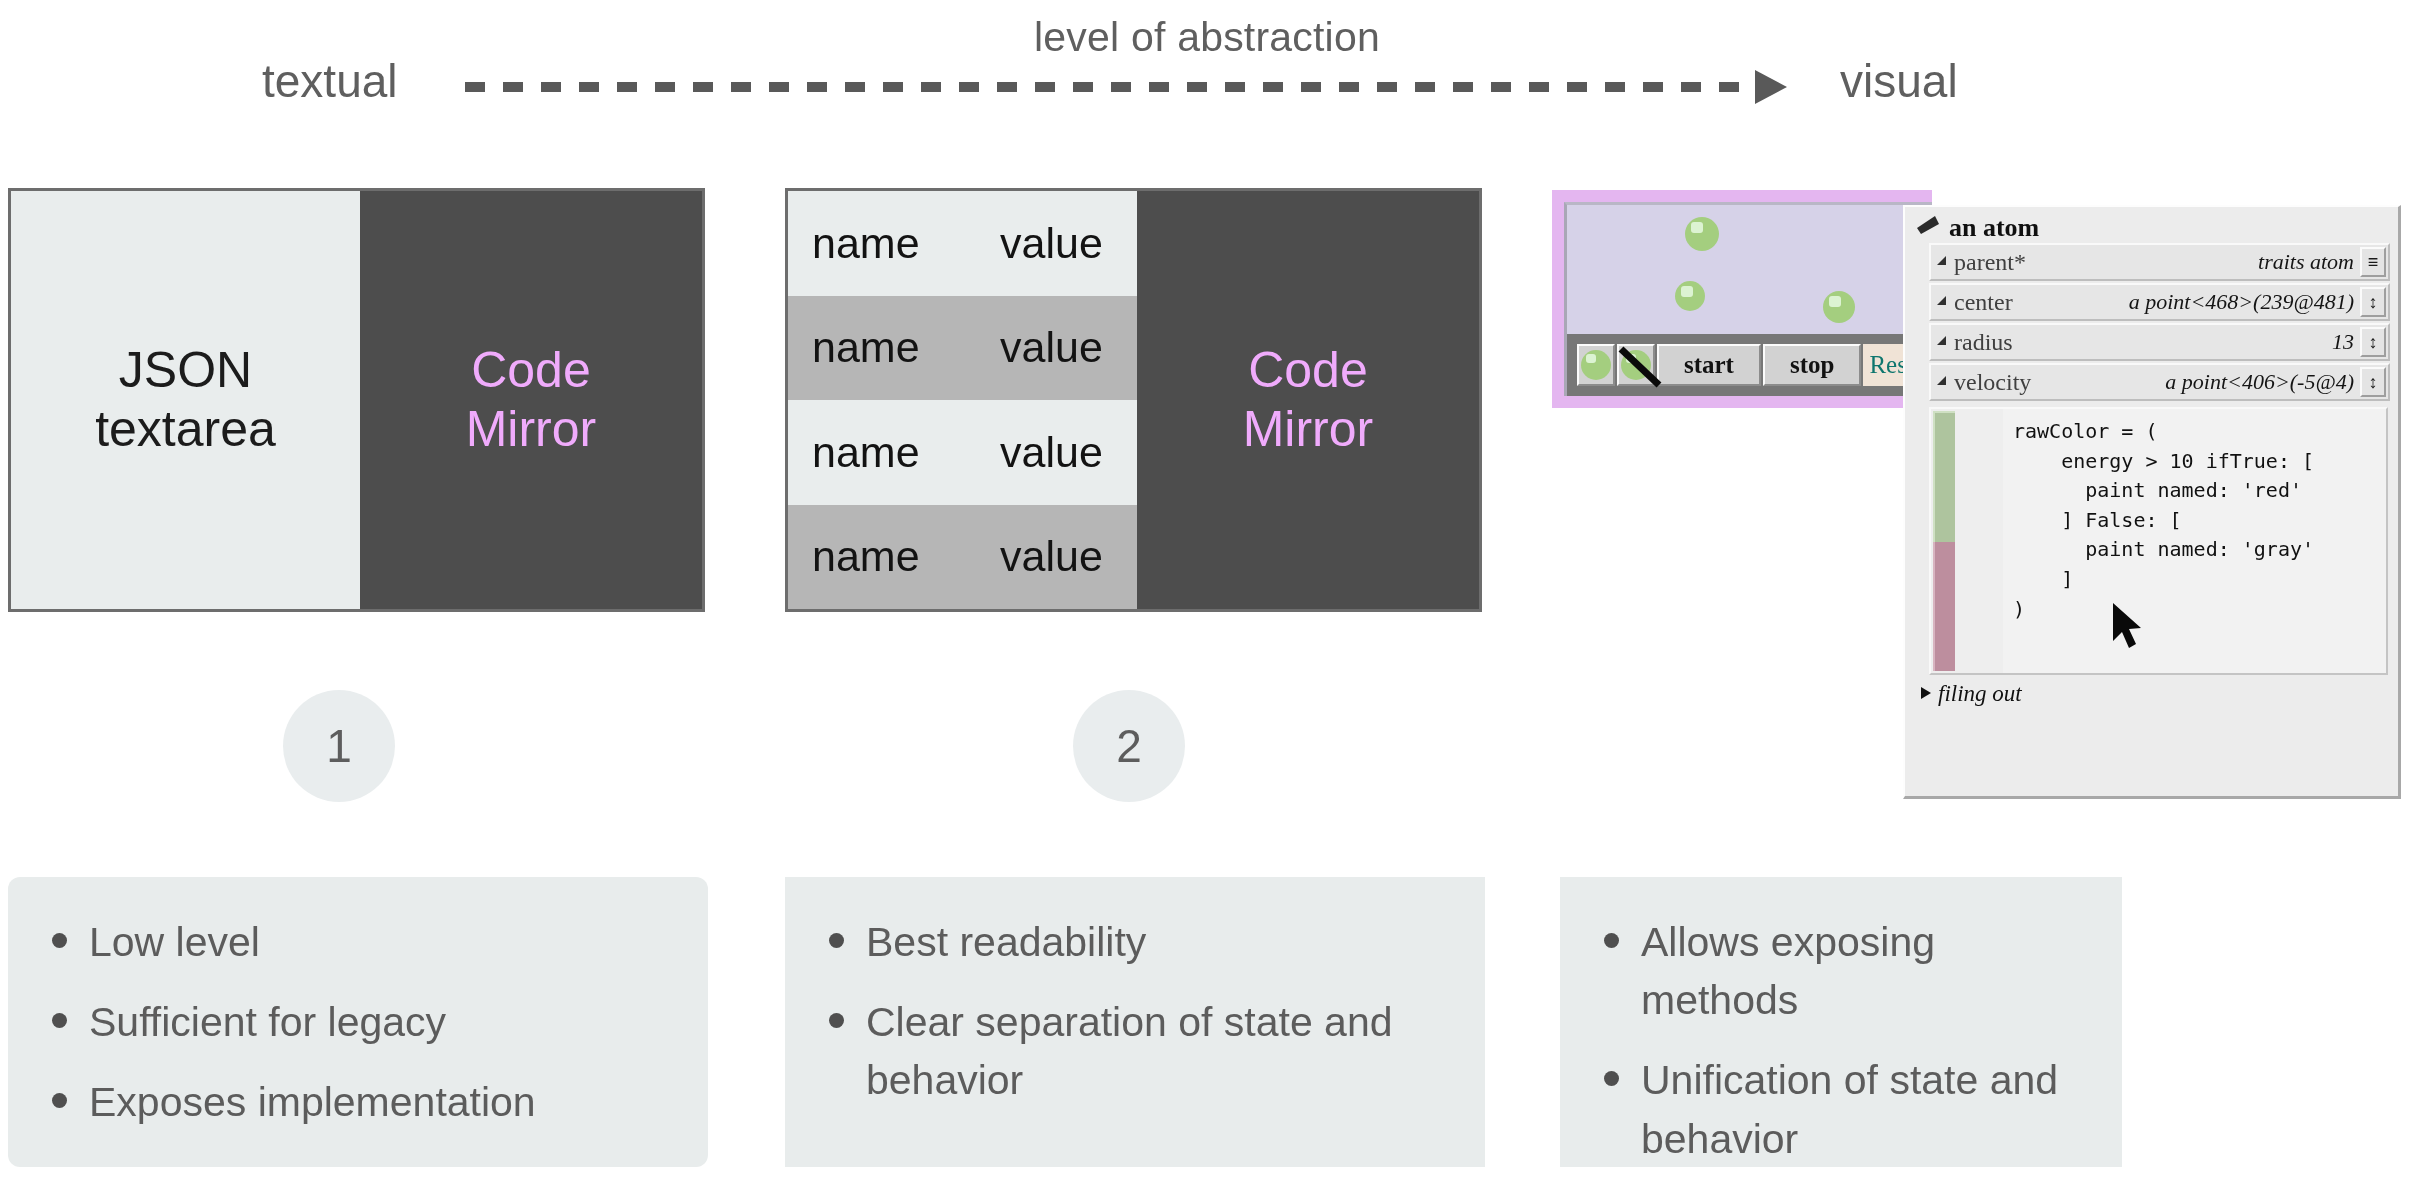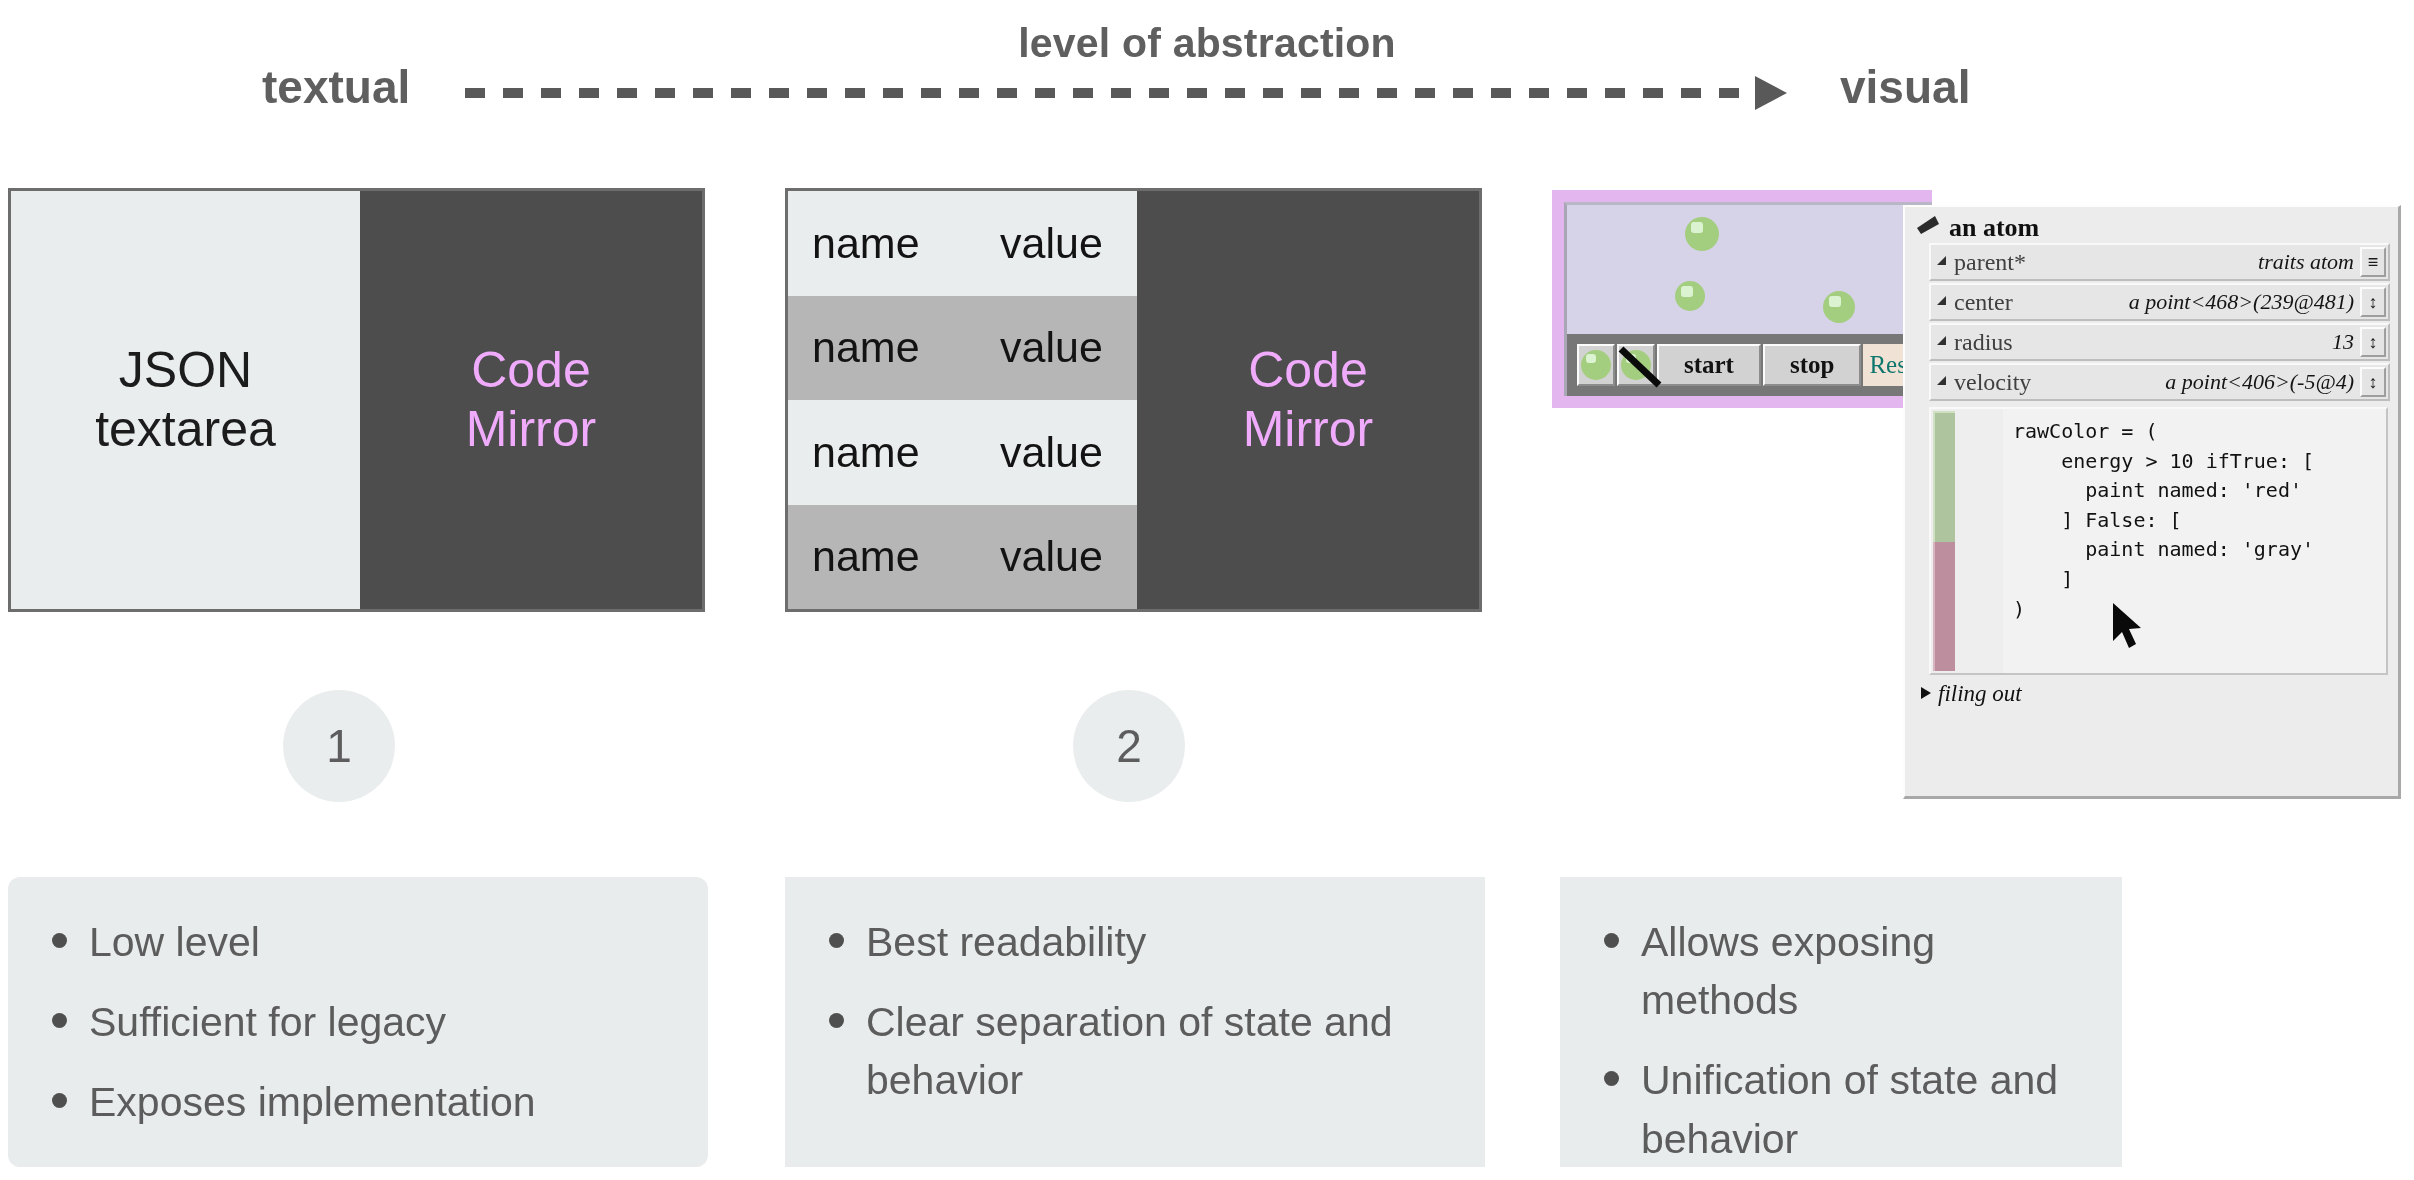--- a/index.html
+++ b/index.html
@@ -10,21 +10,21 @@
   body {
     width: 2414px;
     height: 1180px;
     position: relative;
     overflow: hidden;
     font-family: "Liberation Sans", sans-serif;
     color: #5a5a5a;
   }
 
   
-  #axis-area { position: absolute; left: 0; top: 6px; width: 2414px; height: 140px; font-weight: bold; }
+  #axis-area { position: absolute; left: 0; top: 0; width: 2414px; height: 140px; }
   #axis-title {
     position: absolute; left: 0; top: 14px; width: 2414px;
     text-align: center; font-size: 41px; color: #5f5f5f; letter-spacing: .2px;
   }
   #axis-left-label {
     position: absolute; left: 262px; top: 54px; font-size: 46px; color: #5f5f5f;
   }
   #axis-right-label {
     position: absolute; left: 1840px; top: 54px; font-size: 46px; color: #5f5f5f;
   }

